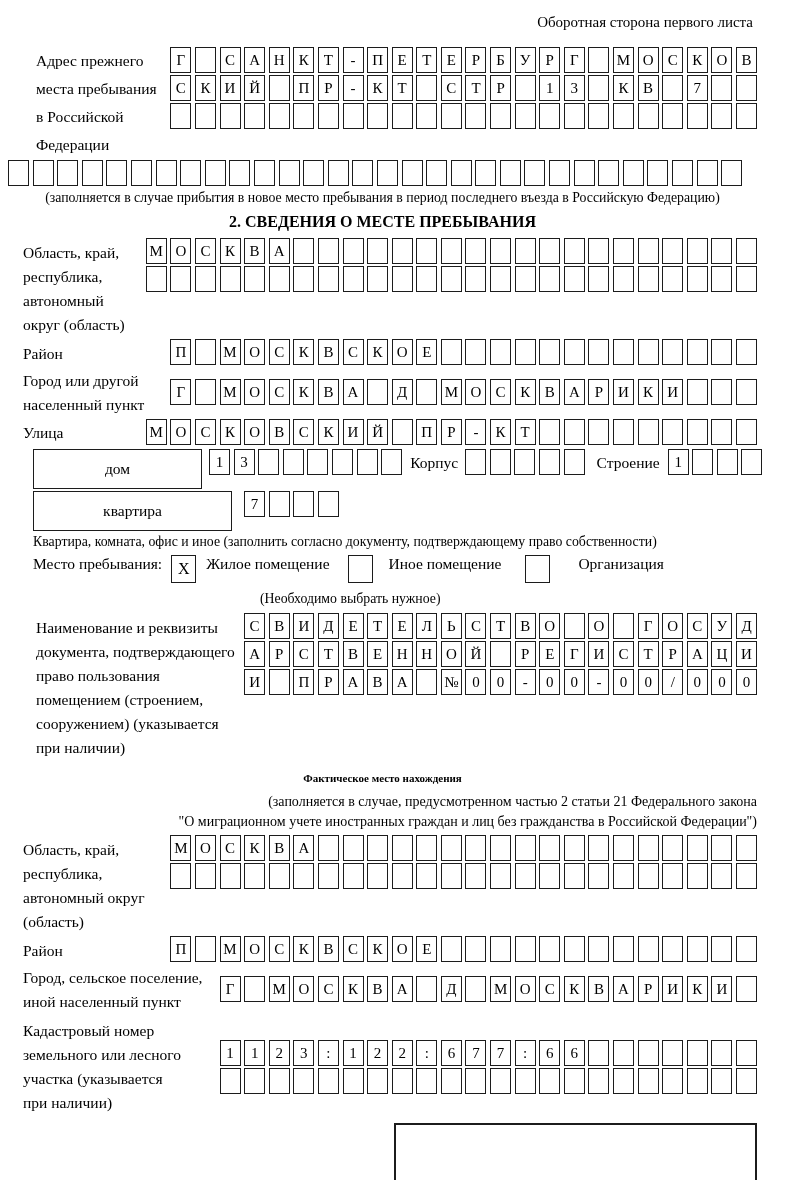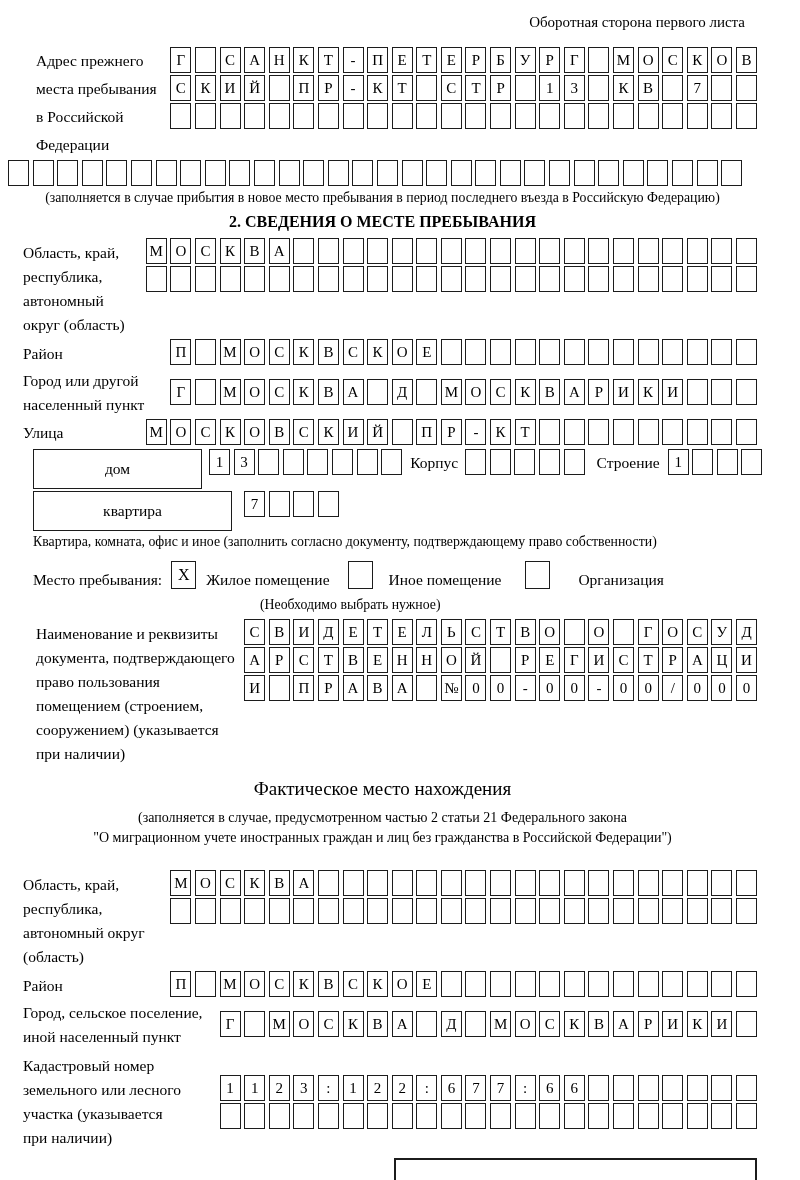--- a/index.html
+++ b/index.html
@@ -2,21 +2,21 @@
 <html><head>
 <meta charset="utf-8">
 <style>
   html,body{margin:0;padding:0}
   body{
     width:800px;height:1180px;background:#ffffff;color:#000;
     font-family:"Liberation Serif", serif;overflow:hidden;
   }
   .page{box-sizing:border-box;width:800px;padding:14px 43px 0 8px}
 
-  .header-note{text-align:right;font-size:15px;margin-right:12px}
+  .header-note{text-align:right;font-size:15px;margin-right:4px}
 
   
   .cellrow{display:flex;margin-bottom:2px}
   .cell{
     box-sizing:border-box;flex:none;width:21px;height:26px;
     border:1.6px solid #1c1c1c;margin-right:3.6px;
     display:flex;align-items:center;justify-content:center;
     font-size:15px;line-height:1;
   }
   .cell:last-child{margin-right:0}
@@ -37,30 +37,30 @@
   .house-row{display:flex;align-items:flex-start;margin-left:25px;margin-top:2px}
   .wide-box{
     box-sizing:border-box;height:40px;border:1.6px solid #1c1c1c;
     display:flex;align-items:center;justify-content:center;font-size:15.5px;flex:none;
   }
   .house-box{width:169px;margin-right:7px}
   .apt-box{width:199px;margin-right:12px}
   .inline-lbl{font-size:15.5px;line-height:28px;flex:none}
   .caption-left{font-size:13.8px;margin:3px 0 4px 25px}
 
-  .checkbox-row{display:flex;align-items:flex-end;margin-left:25px;margin-top:11px}
+  .checkbox-row{display:flex;align-items:flex-start;margin-left:25px;margin-top:5px}
   .checkbox{
     box-sizing:border-box;flex:none;width:25px;height:28px;border:1.6px solid #1c1c1c;
     display:flex;align-items:center;justify-content:center;font-size:16px;
   }
   .cb-lbl{font-size:15.5px;flex:none}
   .note-small{font-size:13.8px;margin-left:252px;margin-top:8px}
 
-  .fact-title{text-align:center;font-weight:normal;font-size:19px;margin:12px 0 8px}
-  .fact-note{text-align:center;font-size:14px;line-height:20px;margin-bottom:22px}
+  .fact-title{text-align:center;font-weight:bold;font-size:11px;margin:12px 0 8px}
+  .fact-note{text-align:right;font-size:14px;line-height:20px;margin-bottom:3px}
 
   .stamp-wrap{display:flex;margin-top:8px}
   .stamp-col{margin-left:auto;width:365px}
   .stamp-box{box-sizing:border-box;width:363px;height:176px;border:2px solid #1c1c1c;margin-left:2px}
 </style>
 </head>
 <body>
 
 <div class="page">
 

